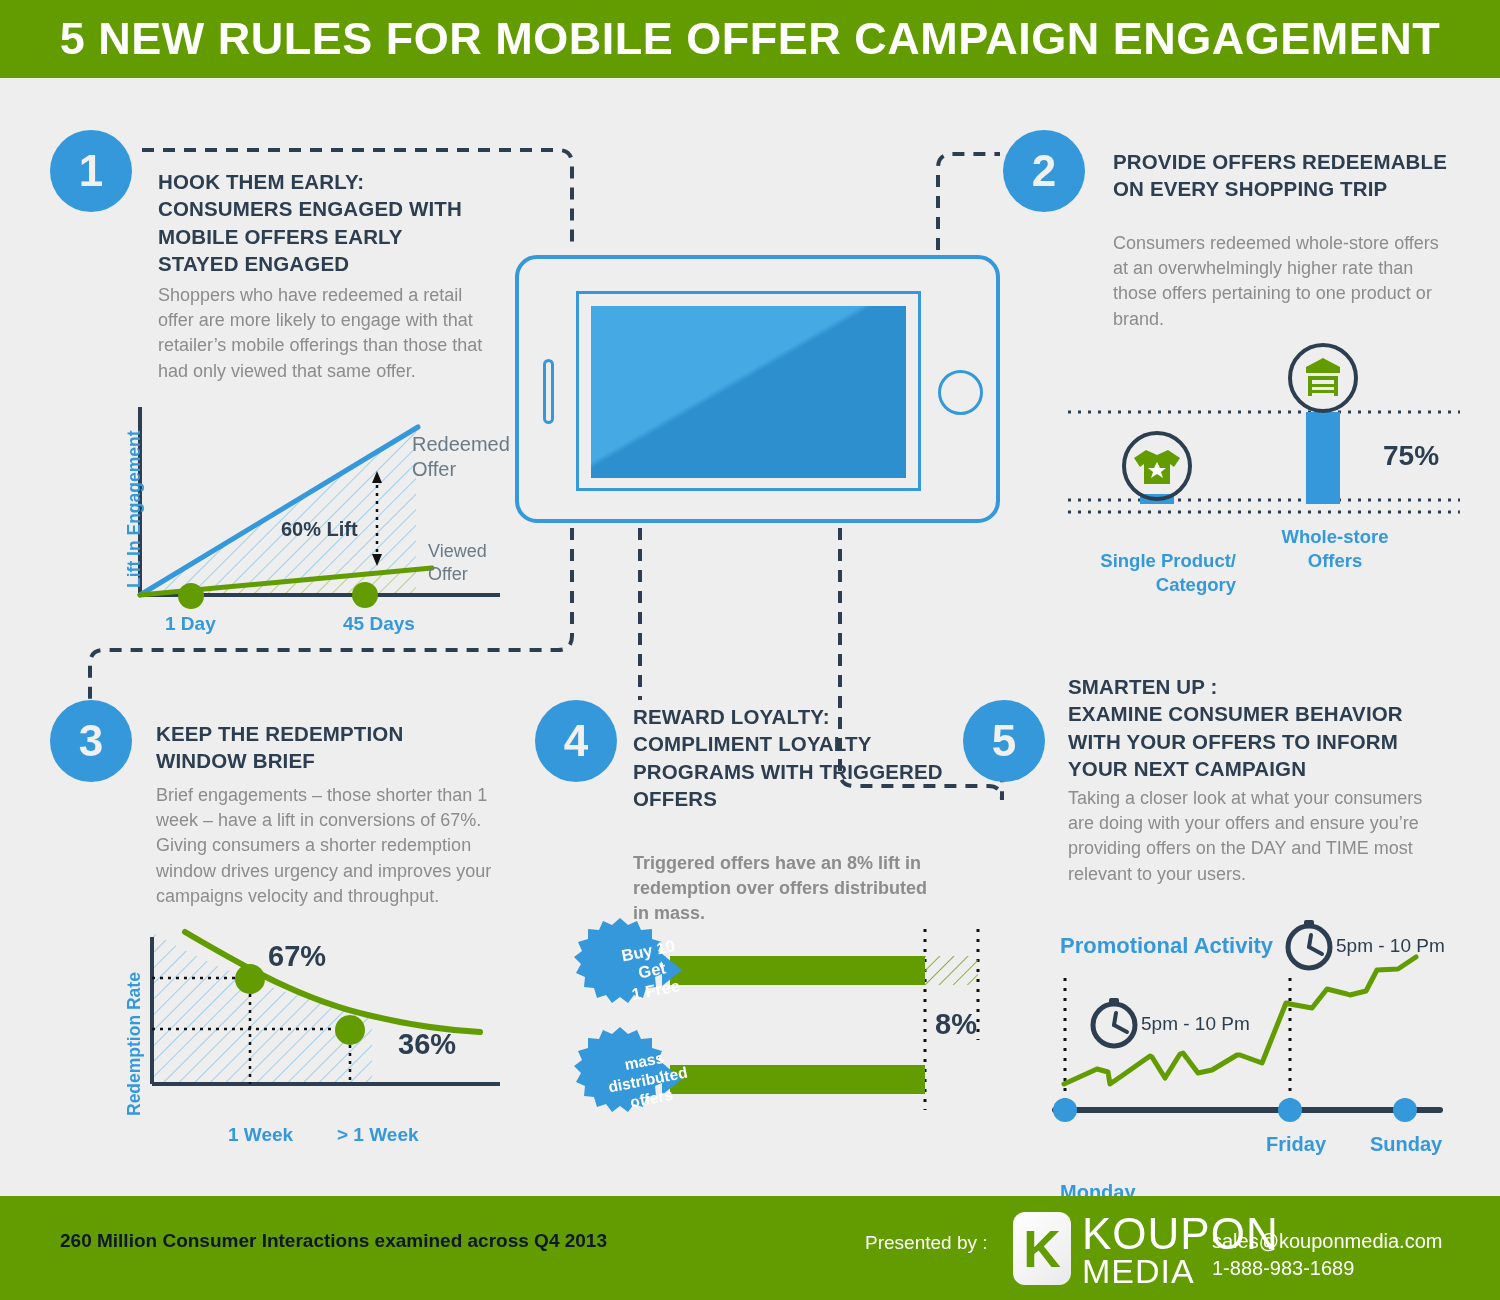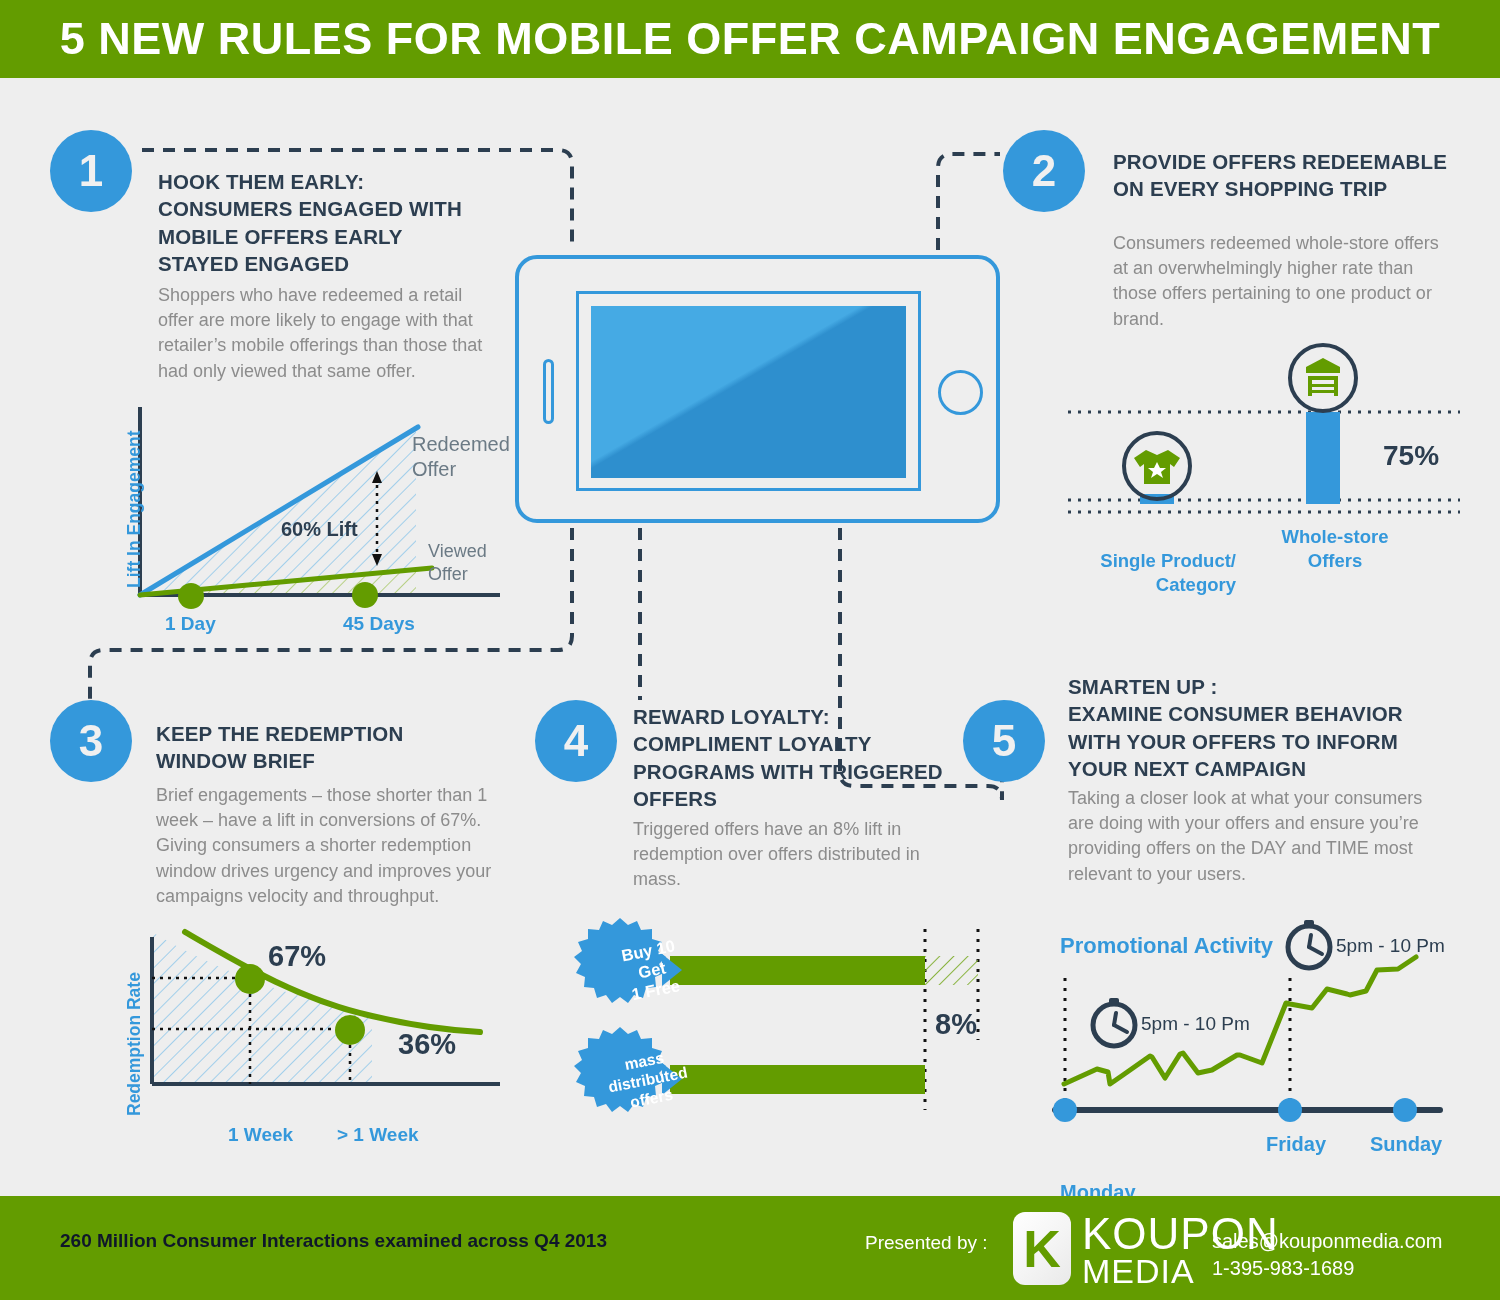--- a/index.html
+++ b/index.html
@@ -269,21 +269,21 @@
   <div class="abs dark-val" style="left:268px; top:940px; font-size:29px;">67%</div>
   <div class="abs dark-val" style="left:398px; top:1012px; font-size:29px;margin-top:16px;">36%</div>
   <div class="abs blue-lbl" style="left:228px; top:1124px; font-size:19px;">1 Week</div>
   <div class="abs blue-lbl" style="left:337px; top:1124px; font-size:19px;">&gt; 1 Week</div>
 
   <div class="num-circle" style="left:535px; top:700px;">4</div>
   <div class="sec-head" style="left:633px; top:703px; width:320px; white-space:pre-line;">REWARD LOYALTY:
 COMPLIMENT LOYALTY
 PROGRAMS WITH TRIGGERED
 OFFERS</div>
-  <div class="sec-body" style="left:633px; top:817px; width:310px;">Triggered offers have an 8% lift in redemption over offers distributed in mass.</div>
+  <div class="sec-body" style="left:633px; top:851px; width:310px;font-weight:bold;">Triggered offers have an 8% lift in redemption over offers distributed in mass.</div>
 
   <svg class="abs" style="left:570px; top:915px;" width="430" height="215">
     <defs>
       <pattern id="hatchGreen4" width="10" height="10" patternTransform="rotate(45)" patternUnits="userSpaceOnUse">
         <line x1="0" y1="0" x2="0" y2="10" stroke="#7fae2e" stroke-width="1.8"></line>
       </pattern>
     </defs>
 
     <line x1="355" y1="14" x2="355" y2="195" stroke="#111" stroke-width="3" stroke-dasharray="3 7"></line>
     <line x1="408" y1="14" x2="408" y2="125" stroke="#111" stroke-width="3" stroke-dasharray="3 7"></line>
@@ -355,16 +355,16 @@
   <div class="bar" id="footer-bar"></div>
   <div id="footer-note">260 Million Consumer Interactions examined across Q4 2013</div>
   <div id="presented-by">Presented by :</div>
   <div id="logo-mark">K</div>
   <div id="logo-word">
     <span class="l1">KOUPON</span>
     <span class="l2">MEDIA</span>
   </div>
   <div id="contact">
     <div>sales@kouponmedia.com</div>
-    <div>1-395-983-1689</div>
+    <div>1-888-983-1689</div>
   </div>
 
 </div>
 
 </body></html>

